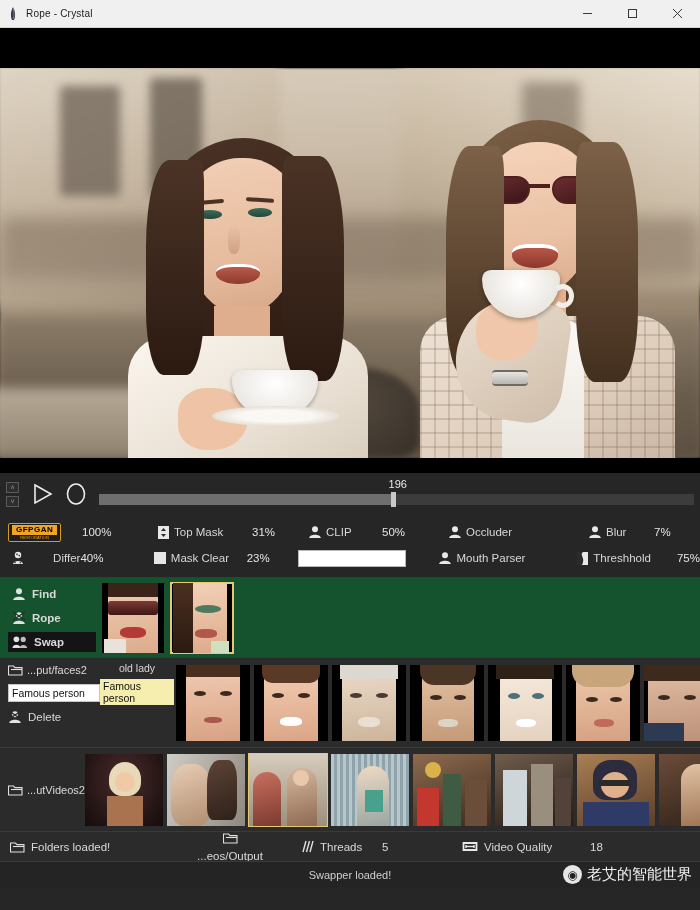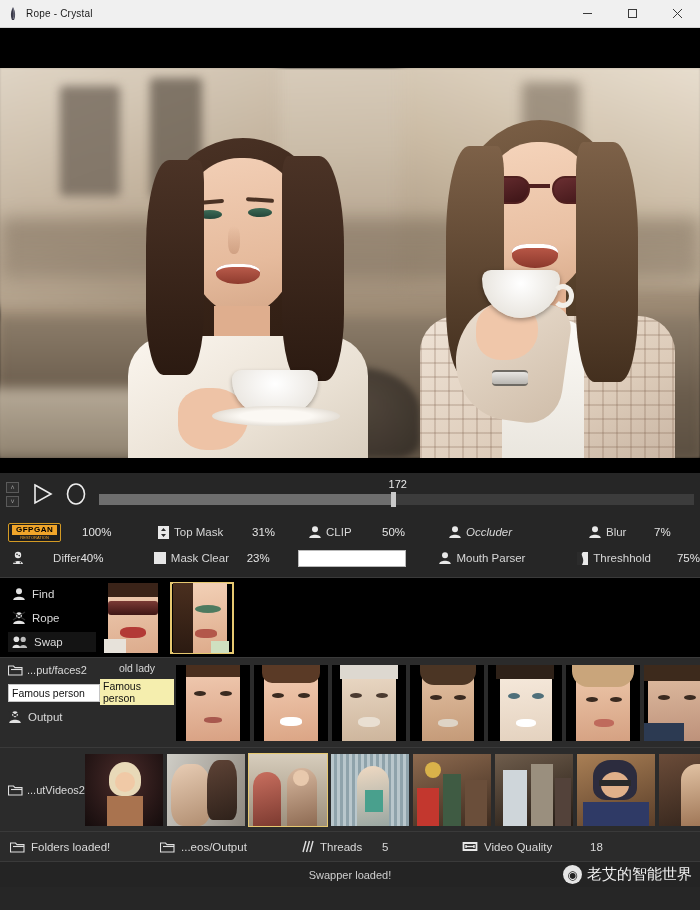--- a/index.html
+++ b/index.html
@@ -185,21 +185,21 @@
     display:flex; flex-direction:column; align-items:center; line-height:1;
   }
   .gfpgan-badge .t1 { font-size: 8px; font-weight: bold; color:#000; background:#f0a52a; padding: 1px 4px; letter-spacing:.5px;}
   .gfpgan-badge .t2 { font-size: 4px; color:#f0a52a; margin-top:1px; }
   .clip-input {
     width: 108px; height: 17px; background:#fff; border:1px solid #b9b9b9;
   }
   .checkbox-sq { width: 12px; height: 12px; background:#e6e6e6; }
 
   
-  .panel { background:#000000; border-top:1px solid #3a3a3a; }
+  .panel { background:#14532d; border-top:1px solid #3a3a3a;font-weight:bold; }
   .facefind { display:flex; height: 80px; padding: 4px 0; }
   .ff-left { width: 96px; padding-left: 8px; display:flex; flex-direction:column; justify-content:center; gap:4px;}
   .ff-btn { display:flex; align-items:center; gap:6px; height: 20px; padding: 0 4px; color:#d9d9d9; font-size:11.5px; }
   .ff-btn.active { background:#141414; width: 88px; }
   .ff-thumbs { display:flex; align-items:center; gap:7px; padding-left: 6px; }
   .thumb { width: 62px; height: 70px; background:#000; position:relative; overflow:hidden; }
   .thumb.sel { outline: 2px solid #e6c870; outline-offset: -1px; }
 
   
   .facesrow { display:flex; height: 90px; border-top:1px solid #3a3a3a; background:#2b2b2b; }
@@ -334,21 +334,21 @@
     </div>
     <div class="rec-btn">
       <svg class="icon-svg" width="26" height="26" viewBox="0 0 26 26">
         <ellipse cx="13" cy="13" rx="8.5" ry="10" fill="none" stroke="#ededed" stroke-width="1.6"></ellipse>
       </svg>
     </div>
     <div class="slider-wrap">
       <div class="slider-track"></div>
       <div class="slider-fill" style="width: 49%;"></div>
       <div class="slider-handle" style="left: 49%;"></div>
-      <div class="slider-label" style="left: 49%;">172</div>
+      <div class="slider-label" style="left: 49%;">196</div>
     </div>
   </div>
 
   <div class="params">
 
     <div class="param-row">
 
       <div class="pcell" style="width:82px; padding-left:8px;">
         <div class="gfpgan-badge">
           <div class="t1">GFPGAN</div>
@@ -378,21 +378,21 @@
             <circle cx="7" cy="4.2" r="3" fill="#e8e8e8"></circle>
             <path d="M1.2 13 C1.6 8.6 12.4 8.6 12.8 13 Z" fill="#e8e8e8"></path>
           </svg>
         </span>
         <span class="lbl">CLIP</span>
       </div>
       <div class="pcell" style="width:62px;">
         <span class="val">50%</span>
       </div>
 
-      <div class="pcell" style="width:140px;font-style:italic;">
+      <div class="pcell" style="width:140px;">
         <span class="ico">
           <svg class="icon-svg" width="14" height="14" viewBox="0 0 14 14">
             <circle cx="7" cy="4.2" r="3" fill="#e8e8e8"></circle>
             <path d="M1.2 13 C1.6 8.6 12.4 8.6 12.8 13 Z" fill="#e8e8e8"></path>
           </svg>
         </span>
         <span class="lbl">Occluder</span>
       </div>
 
       <div class="pcell" style="width:70px;">
@@ -531,21 +531,21 @@
       </div>
       <input class="fr-input" type="text" value="Famous person" style="">
       <div class="fr-del">
         <span class="ico">
           <svg class="icon-svg" width="14" height="14" viewBox="0 0 14 14">
             <circle cx="7" cy="4.2" r="3" fill="#e2e2e2"></circle>
             <path d="M1.2 13 C1.6 8.6 12.4 8.6 12.8 13 Z" fill="#e2e2e2"></path>
             <path d="M1 1 L13 9 M13 1 L1 9" stroke="#2b2b2b" stroke-width="1.4"></path>
           </svg>
         </span>
-        <span>Output</span>
+        <span>Delete</span>
       </div>
     </div>
     <div class="fr-tags">
       <div class="tag">old lady</div>
       <div class="tag hl">Famous person</div>
     </div>
     <div class="fr-thumbs">
       <div class="fthumb">
         <div style="position:absolute;left:10px;top:0;width:54px;height:76px;background:linear-gradient(175deg,#f2cdb4,#d8a183);"></div>
         <div style="position:absolute;left:10px;top:0;width:54px;height:12px;background:#4a2f1e;"></div>
@@ -663,21 +663,21 @@
   <div class="statusbar">
     <div class="sb-item" style="width:160px; padding-left:10px;">
       <span class="ico">
         <svg class="icon-svg" width="15" height="12" viewBox="0 0 15 12">
           <path d="M0.5 2 H5.5 L7 3.6 H14 V11 H0.5 Z" fill="none" stroke="#e0e0e0" stroke-width="1.1"></path>
           <path d="M3 5.5 H14" stroke="#e0e0e0" stroke-width="1.1"></path>
         </svg>
       </span>
       <span>Folders loaded!</span>
     </div>
-    <div class="sb-item" style="width:140px;">
+    <div class="sb-item" style="width:140px;flex-direction:column;">
       <span class="ico">
         <svg class="icon-svg" width="15" height="12" viewBox="0 0 15 12">
           <path d="M0.5 2 H5.5 L7 3.6 H14 V11 H0.5 Z" fill="none" stroke="#e0e0e0" stroke-width="1.1"></path>
           <path d="M3 5.5 H14" stroke="#e0e0e0" stroke-width="1.1"></path>
         </svg>
       </span>
       <span>...eos/Output</span>
     </div>
     <div class="sb-item" style="width:82px;">
       <span class="ico">

